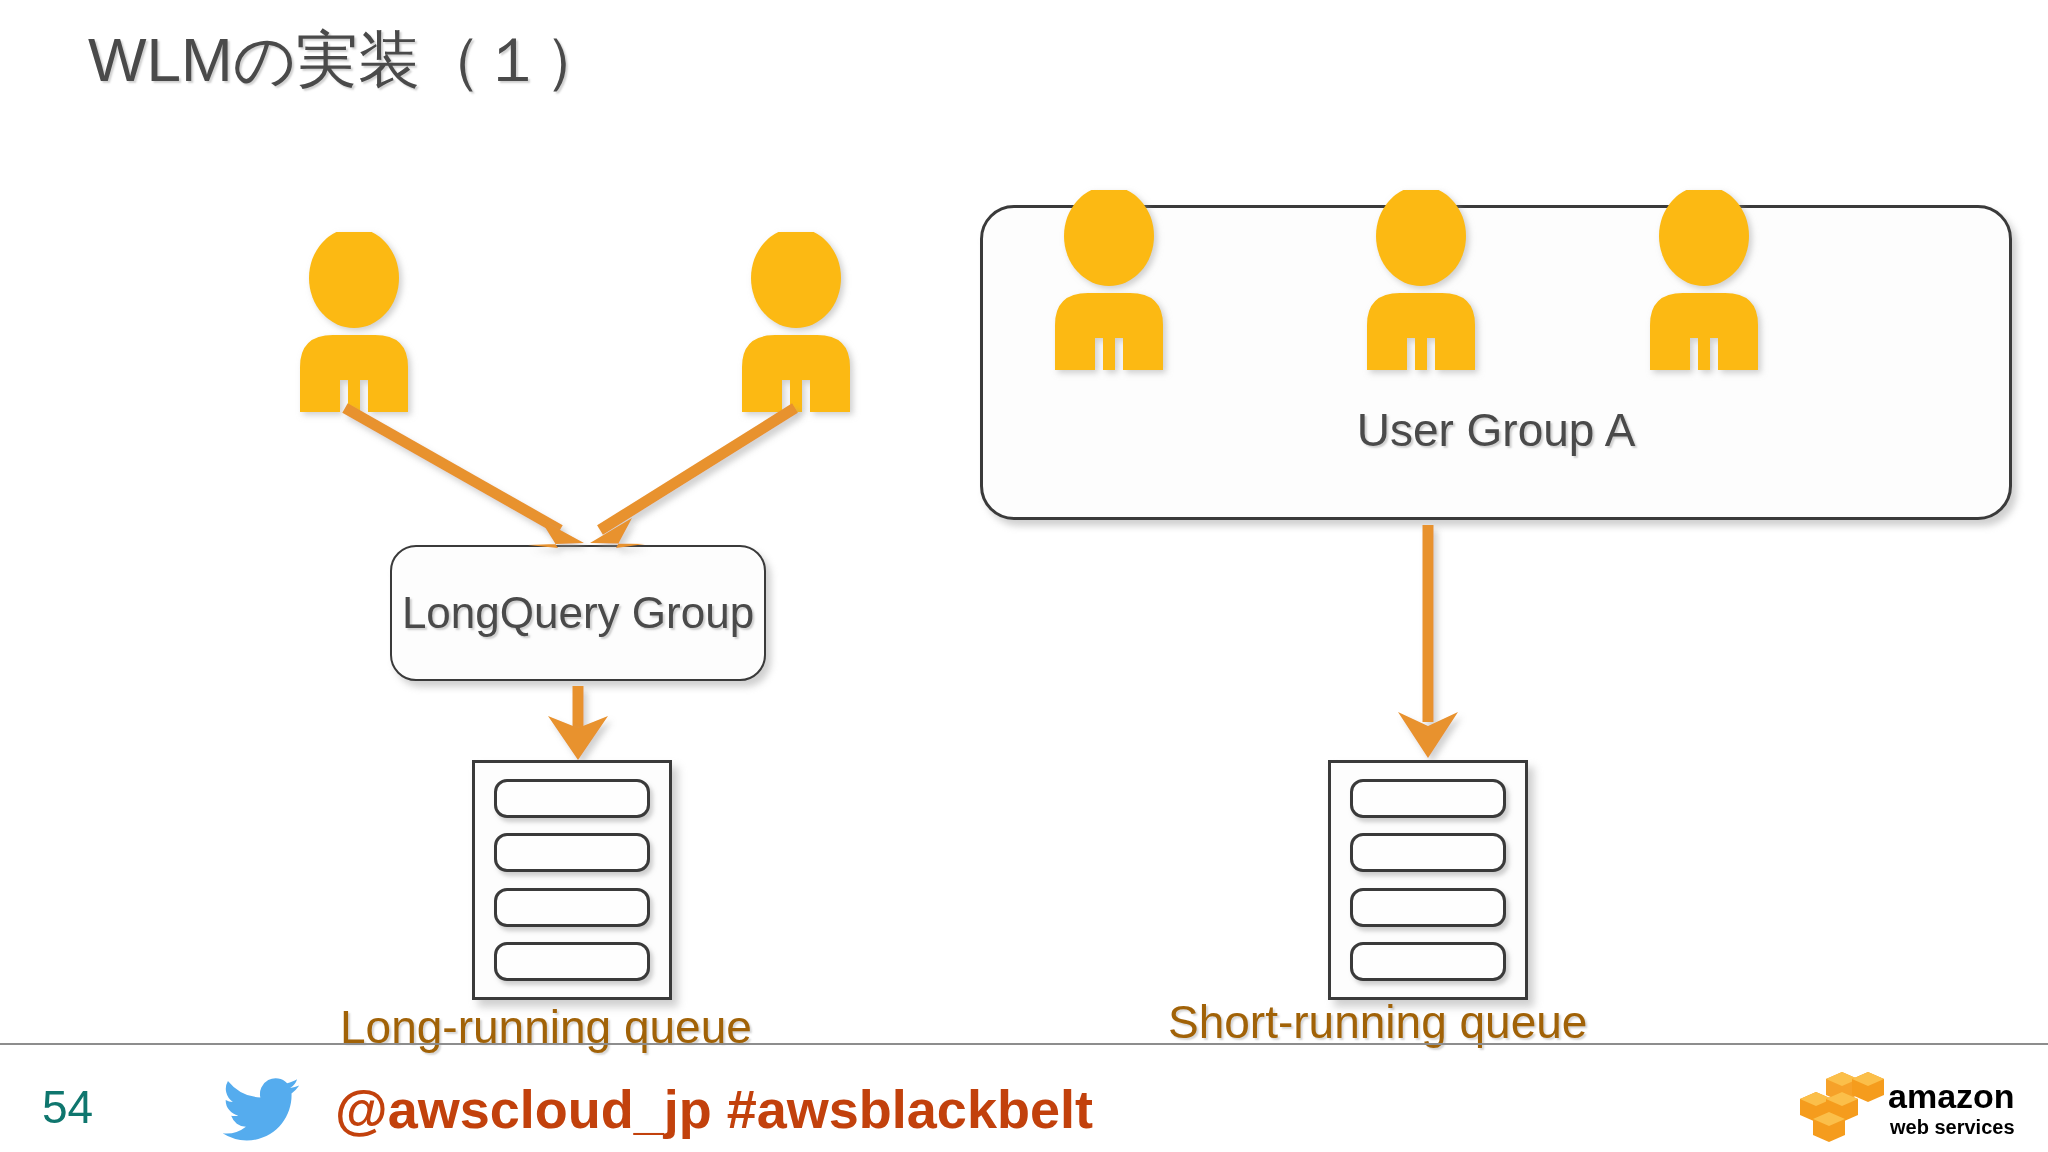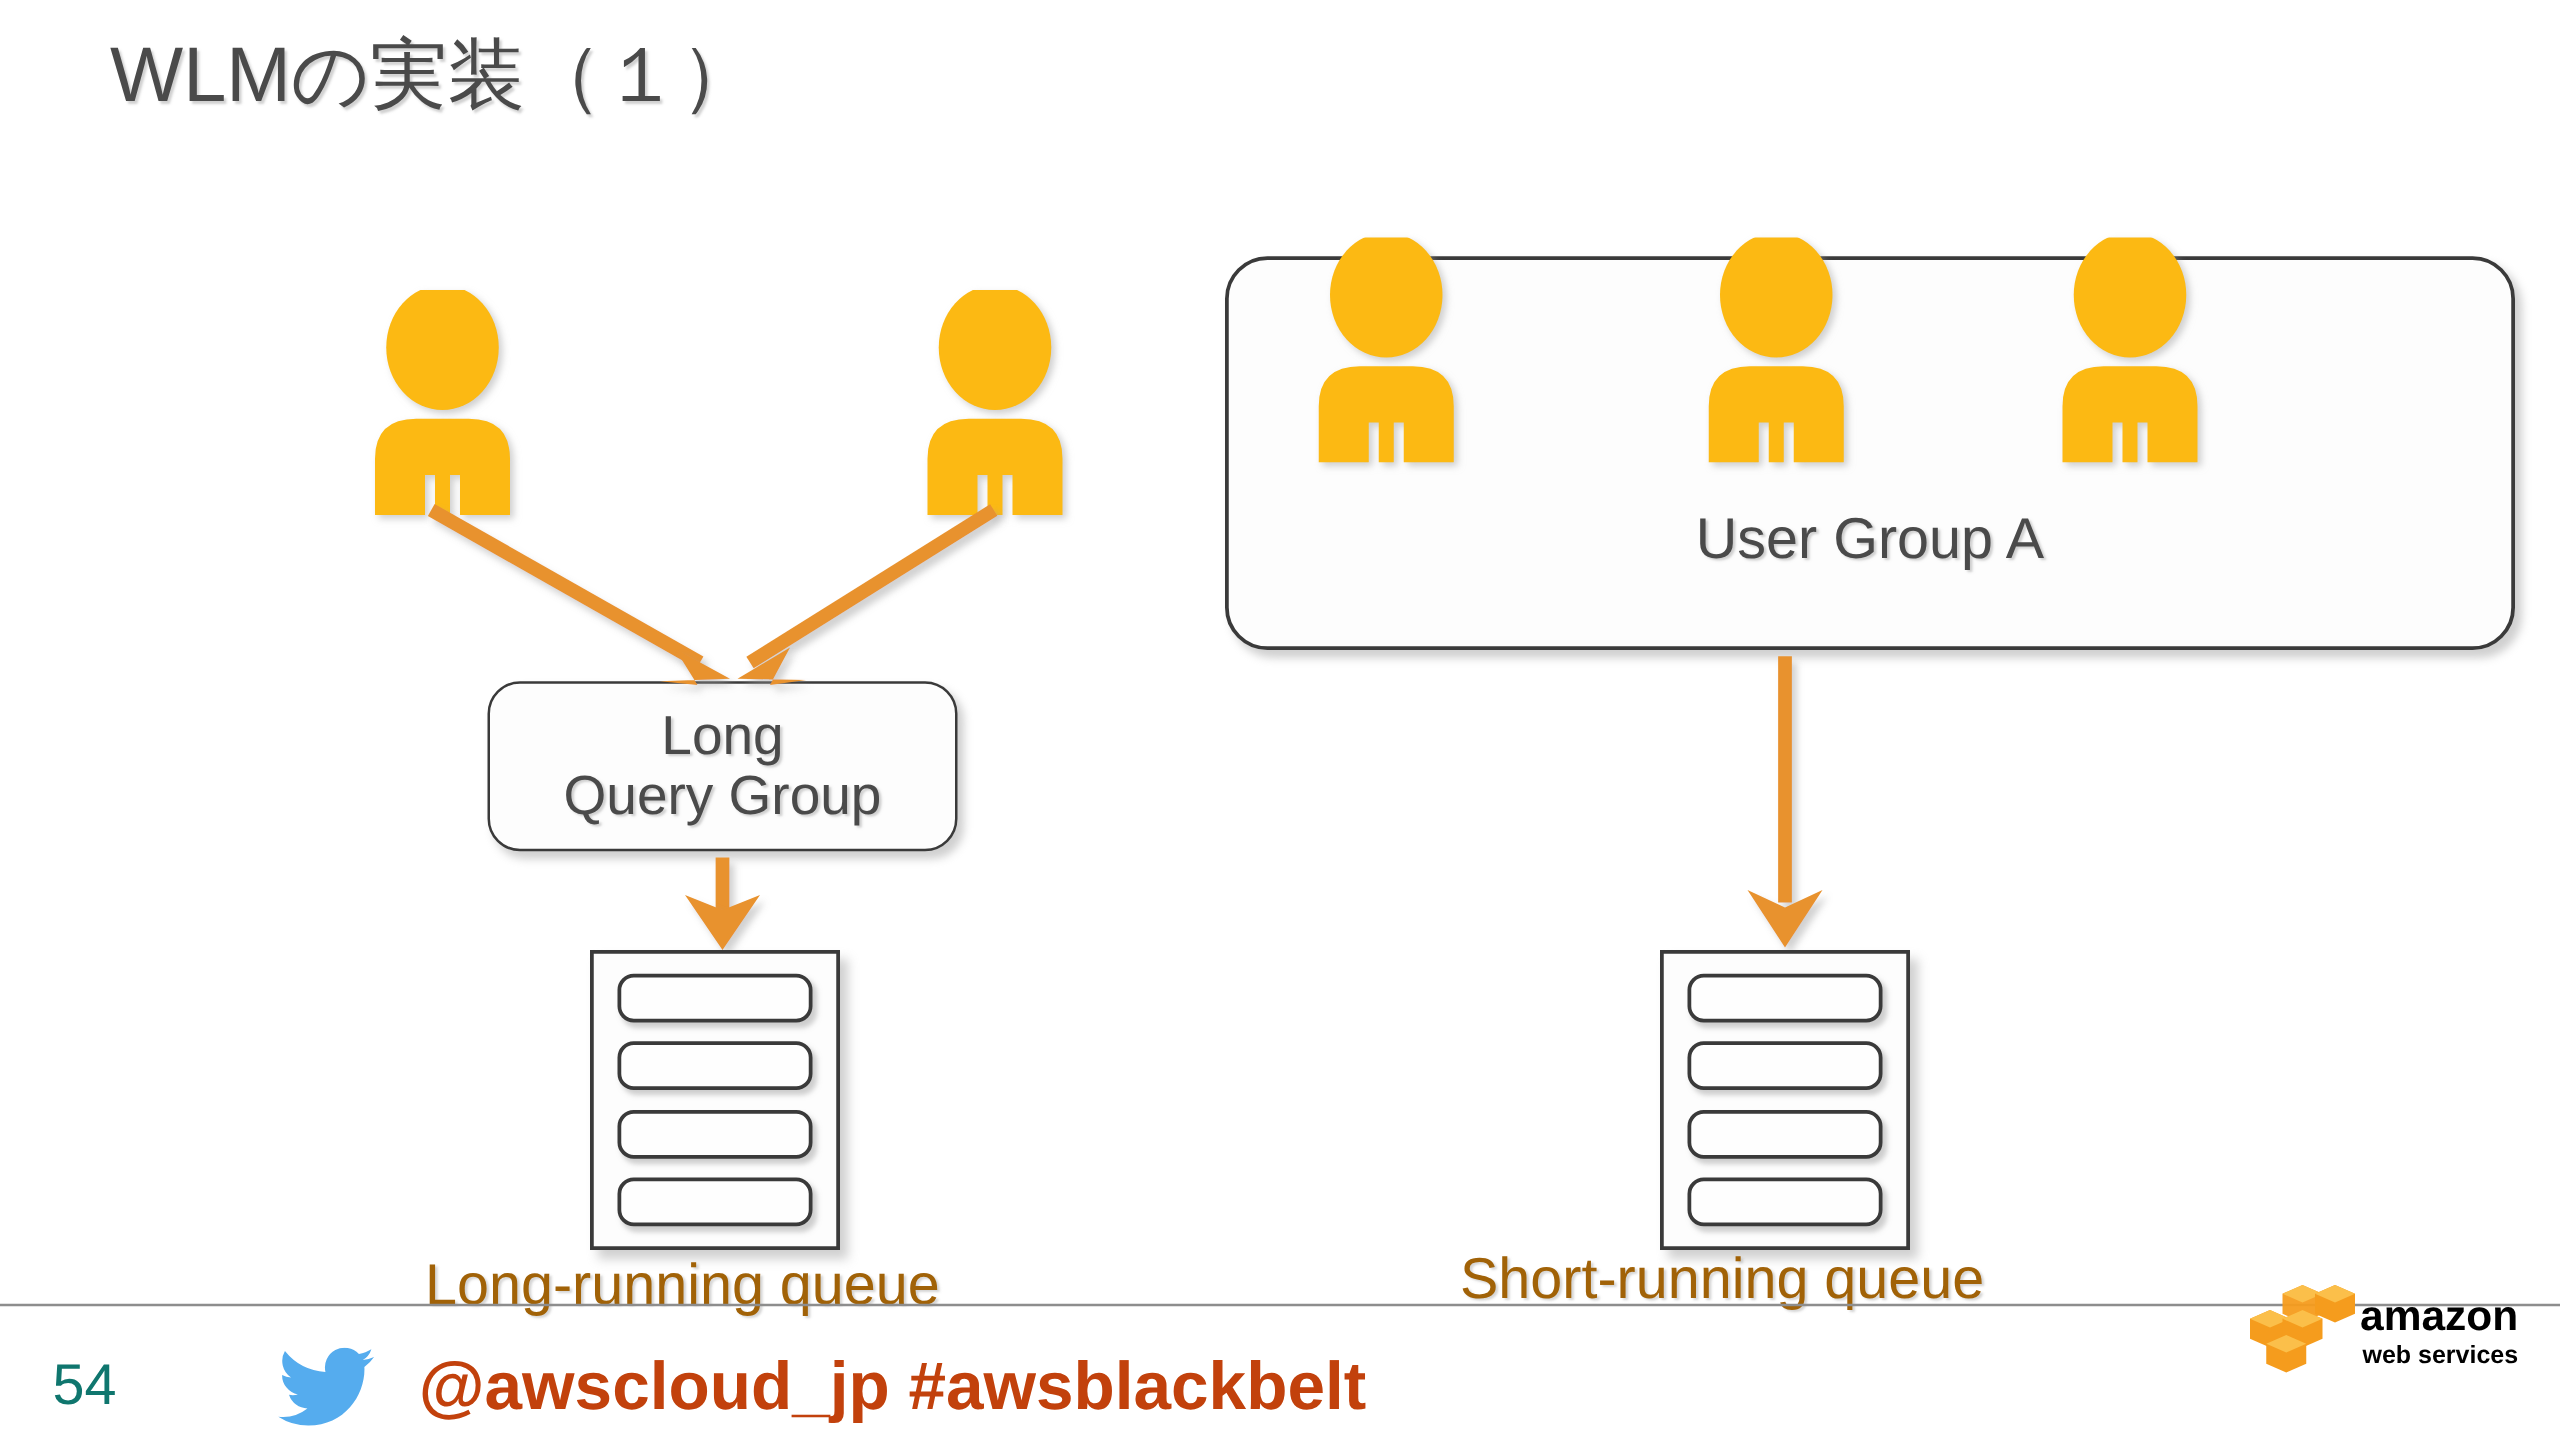--- a/index.html
+++ b/index.html
@@ -43,21 +43,21 @@
     text-align:center;
     font-size:46px;
     color:#4a4a4a;
     text-shadow:2px 2px 2px rgba(160,160,160,.5);
     white-space:nowrap;
   }
   .lqg-box{
     left:390px; top:545px; width:376px; height:136px;
     border-radius:26px;
     border-width:2px;
-    display:flex;flex-direction:column;
+    display:flex;flex-direction:row;
     align-items:center;justify-content:center;
   }
   .lqg-line{
     font-size:44px;color:#4a4a4a;line-height:1.08;
     text-shadow:2px 2px 2px rgba(160,160,160,.5);
   }
 
   
   .queue{
     position:absolute;
@@ -97,21 +97,21 @@
     position:absolute;left:42px;top:1080px;
     font-size:46px;color:#0f766e;
   }
   .tw-icon{position:absolute;left:222px;top:1078px;}
   .tw-icon svg{display:block;}
   .handle{
     position:absolute;left:335px;top:1078px;
     font-size:54px;font-weight:bold;color:#c2410c;
     white-space:nowrap;
   }
-  .aws-logo{position:absolute;left:1800px;top:1024px;width:220px;height:76px;}
+  .aws-logo{position:absolute;left:1800px;top:1068px;width:220px;height:76px;}
   .aws-logo svg{display:block;}
 </style>
 </head>
 <body>
 
 <div class="slide">
 
   <div class="title">WLMの実装（１）</div>
 
   <div class="person" style="left:288px;top:232px;">

